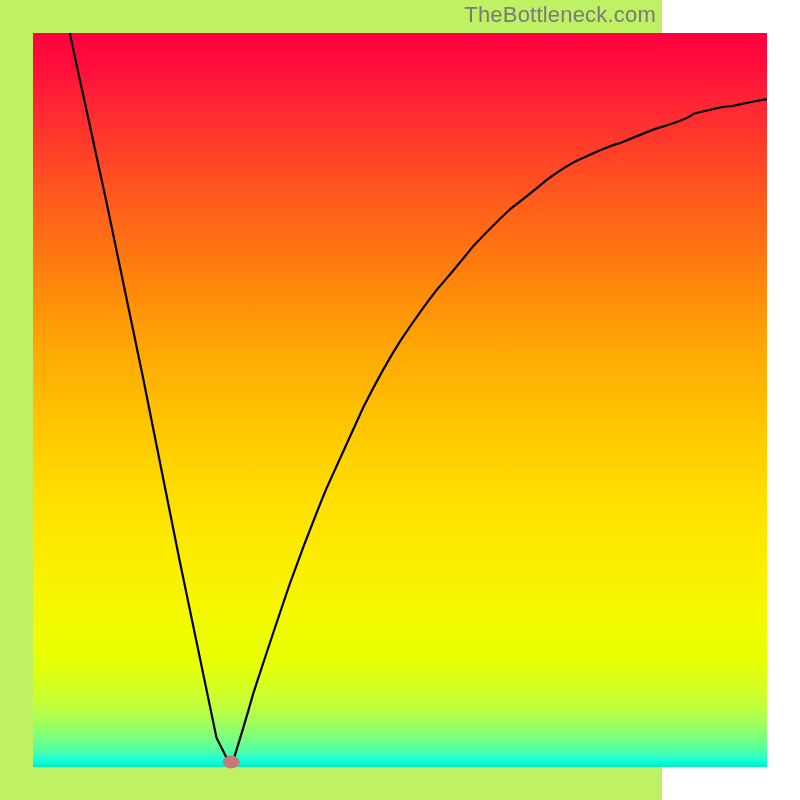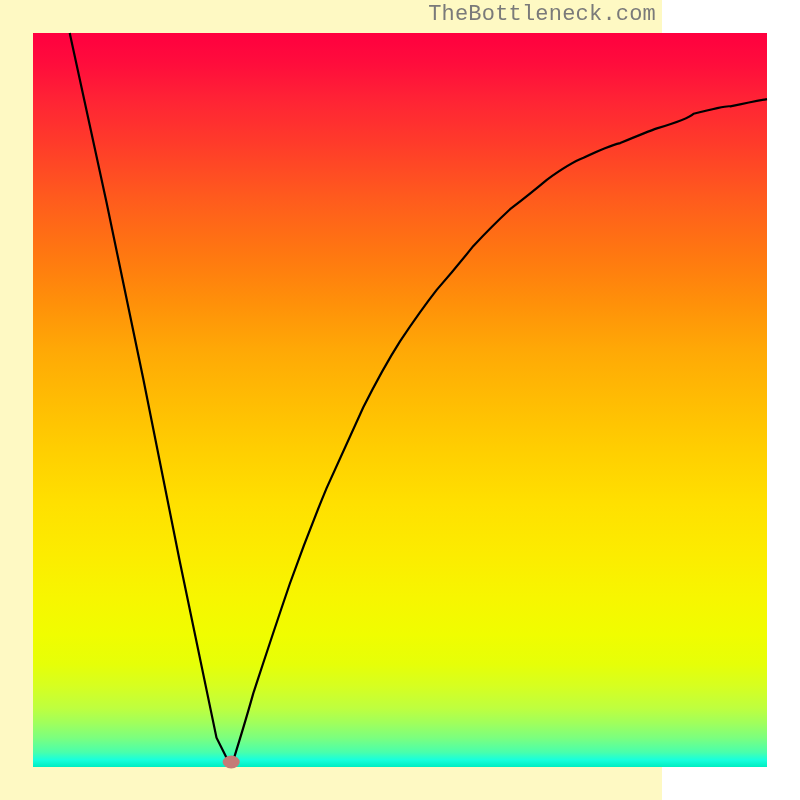--- a/index.html
+++ b/index.html
@@ -1,16 +1,16 @@
 <!DOCTYPE html>
 <html><head>
 <meta charset="utf-8">
 <style>
   html,body{margin:0;padding:0;width:800px;height:800px;overflow:hidden;font-family:Arial,Helvetica,sans-serif;}
-  .frame{position:relative;width:662px;height:800px;background:#fef9c3;font-family:Liberation Mono, monospace;}
+  .frame{position:relative;width:662px;height:800px;background:#bef264;}
   .plot{position:absolute;left:33px;top:33px;width:734px;height:734px;background:
     linear-gradient(to bottom,
       #ff003f 0%,
       #ff0c3c 4%,
       #ff2335 9%,
       #ff3b2a 15%,
       #ff591e 22%,
       #ff7711 30%,
       #ff9109 37%,
       #ffa806 43%,

